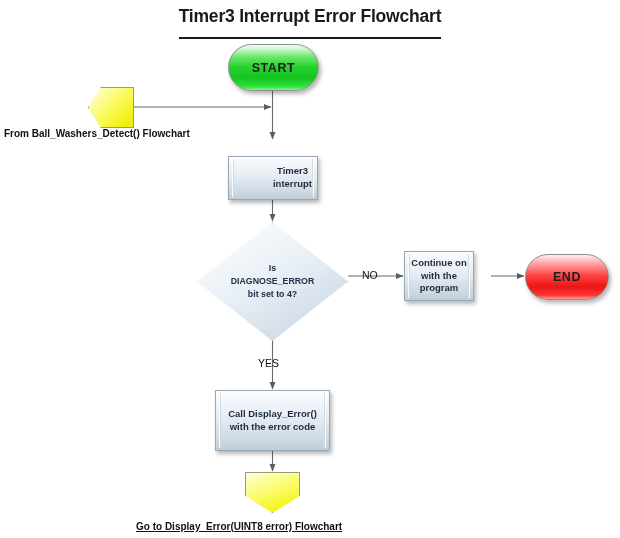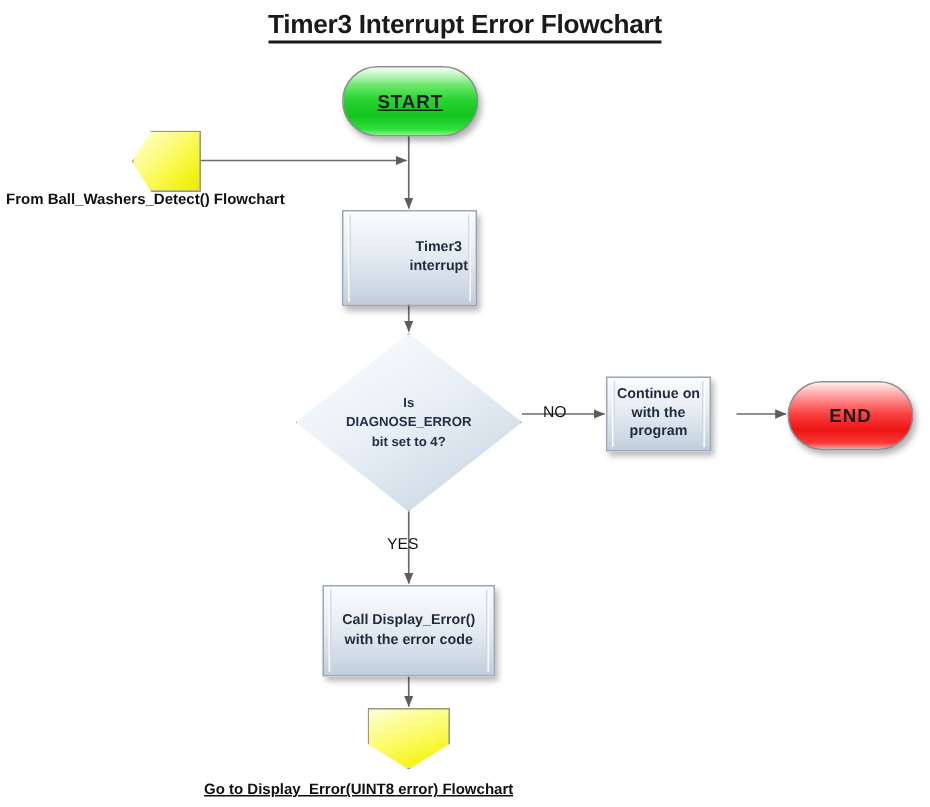--- a/index.html
+++ b/index.html
@@ -25,21 +25,21 @@
     top: 6px;
     width: 620px;
     text-align: center;
     font-size: 17.5px;
     font-weight: bold;
     color: #1a1a1a;
     letter-spacing: -0.2px;
   }
   #chart-title .ul {
     border-bottom: 2px solid #1a1a1a;
-    padding-bottom: 1px;
+    padding-bottom: 11px;
   }
 
   
   #connectors {
     position: absolute;
     left: 0;
     top: 0;
     width: 620px;
     height: 538px;
   }
@@ -60,21 +60,20 @@
   }
   .terminator.start {
     background: linear-gradient(180deg,
         #f2fff2 0%,
         #c8f6c8 10%,
         #6ee86e 26%,
         #27d42f 48%,
         #16c41f 72%,
         #2ee23a 92%,
         #8df08d 100%);
-    text-decoration: underline;
   }
   .terminator.end {
     background: linear-gradient(180deg,
         #fff0f0 0%,
         #ffc7c7 10%,
         #ff8b8b 26%,
         #fb4040 48%,
         #ee1414 72%,
         #fb3b3b 92%,
         #ff9a9a 100%);
@@ -230,21 +229,21 @@
   <div class="terminator start" style="left:228px; top:44px; width:89px; height:45px;">
     <span>START</span>
   </div>
 
   <div class="offpage left" style="left:88px; top:87px; width:46px; height:41px;">
     <div class="shape"></div>
   </div>
 
   <div class="caption" style="left:4px; top:128px;">From Ball_Washers_Detect() Flowchart</div>
 
-  <div class="process" style="left:228px; top:140px; width:90px; height:64px;padding-left:44px;">
+  <div class="process" style="left:228px; top:156px; width:90px; height:44px;padding-left:44px;">
     <span class="inner-edge"></span>
     <span class="inner-edge right"></span>
     <span>Timer3 interrupt</span>
   </div>
 
   <div class="decision" style="left:197px; top:222px; width:151px; height:119px;">
     <div class="shape"></div>
     <div class="dtext">Is
 DIAGNOSE_ERROR
 bit set to 4?</div>

